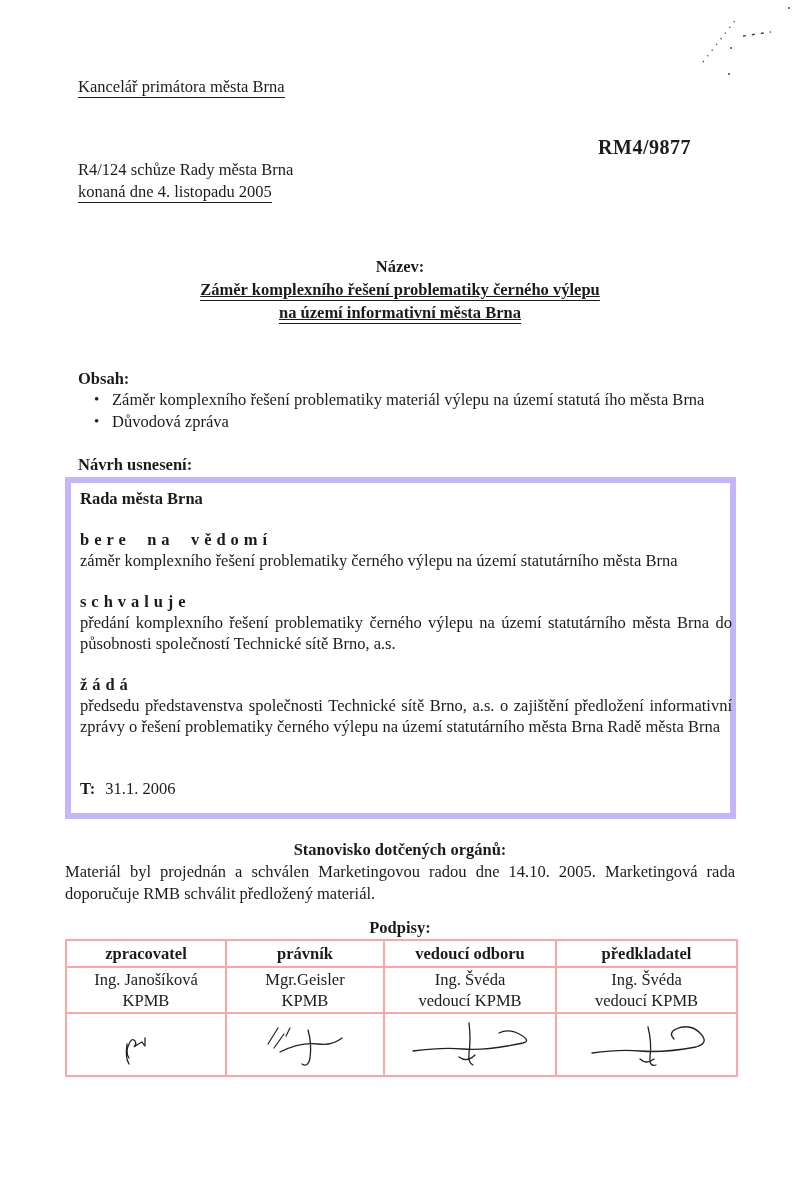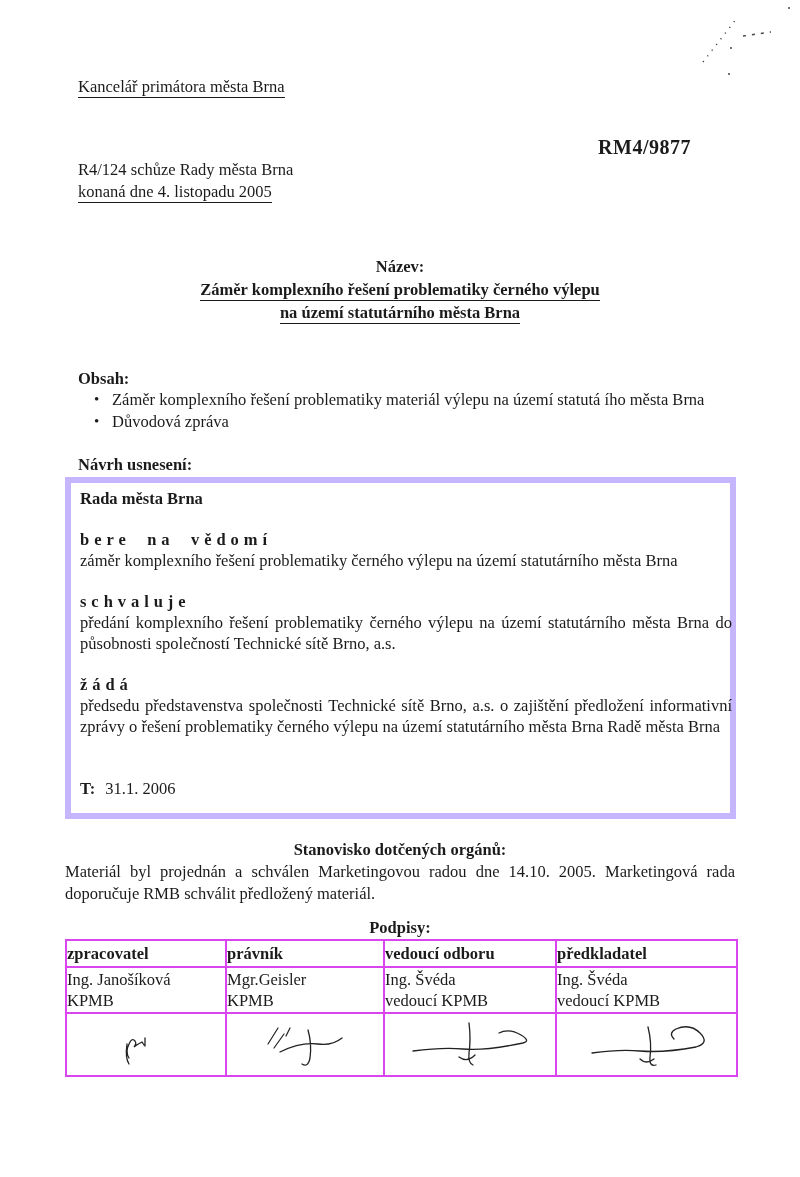--- a/index.html
+++ b/index.html
@@ -19,21 +19,21 @@
   .office { margin-left:13px; font-size:16.5px; }
 
   .docnum { margin-top:40px; text-align:right; padding-right:44px;
             font-weight:bold; font-size:20px; letter-spacing:.5px; }
 
   .session { margin-top:1px; margin-left:13px; }
   .session div { line-height:21.5px; }
 
   .nazev { margin-top:54px; text-align:center; }
   .nazev .label { font-weight:bold; margin-bottom:1px; }
-  .nazev .t-line { font-weight:bold; line-height:23px; }
+  .nazev .t-line { font-weight:bold; line-height:23px;text-decoration:underline; }
   .nazev .t-line span { border-bottom:1.8px solid #1b1b1b; padding-bottom:1px; }
 
   .obsah { margin-top:44px; margin-left:13px; }
   .obsah-h { font-weight:bold; }
   .obsah-item { display:flex; margin-top:0; padding-left:16px; line-height:21.5px; }
   .obsah-item .bullet { width:18px; flex:none; font-size:15px; }
 
   .navrh-h { margin-top:22px; margin-left:13px; font-weight:bold; }
 
   .res-box { margin-top:2px; width:671px; border:6px solid #c4b5fd; padding:5px 10px 14px 9px; }
@@ -46,21 +46,21 @@
   .stanovisko { margin-top:20px; }
   .stanovisko-h { text-align:center; font-weight:bold; }
   .stanovisko-text { margin-top:1px; text-align:justify; line-height:22px; }
   .hlasovani { margin-top:1px; }
 
   .zpracovano { margin-top:33px; }
 
   .podpisy-h { margin-top:12px; text-align:center; font-weight:bold; }
 
   table.sig { margin-top:1px; width:671px; border-collapse:collapse; table-layout:fixed; }
-  table.sig th, table.sig td { border:2px solid #d946ef; text-align:left; vertical-align:middle; }
+  table.sig th, table.sig td { border:2px solid #fca5a5; text-align:center; vertical-align:middle; }
   table.sig th { font-weight:bold; height:27px; font-size:16.5px; }
   table.sig td.names { height:46px; white-space:pre-line; line-height:21px; }
   table.sig td.sigcell { height:63px; }
   .col-1 { width:160px; } .col-2 { width:158px; } .col-3 { width:172px;border-radius:8px; } .col-4 { width:181px; }
   .sigcell svg { display:block; margin:0 auto; }
 </style>
 </head>
 <body>
 
 <div class="page">
@@ -85,21 +85,21 @@
       <span class="underline">konaná dne 4. listopadu 2005</span>
     </div>
   </div>
 
   <div class="nazev">
     <div class="label">Název:</div>
     <div class="t-line">
       <span>Záměr komplexního řešení problematiky černého výlepu</span>
     </div>
     <div class="t-line">
-      <span>na území statutárního města Brna</span>
+      <span>na území informativní města Brna</span>
     </div>
   </div>
 
   <div class="obsah">
     <div class="obsah-h">Obsah:</div>
     <div class="obsah-item">
       <span class="bullet">•</span>
       <span>Záměr komplexního řešení problematiky materiál výlepu na území statutá ího města Brna</span>
     </div>
     <div class="obsah-item">

